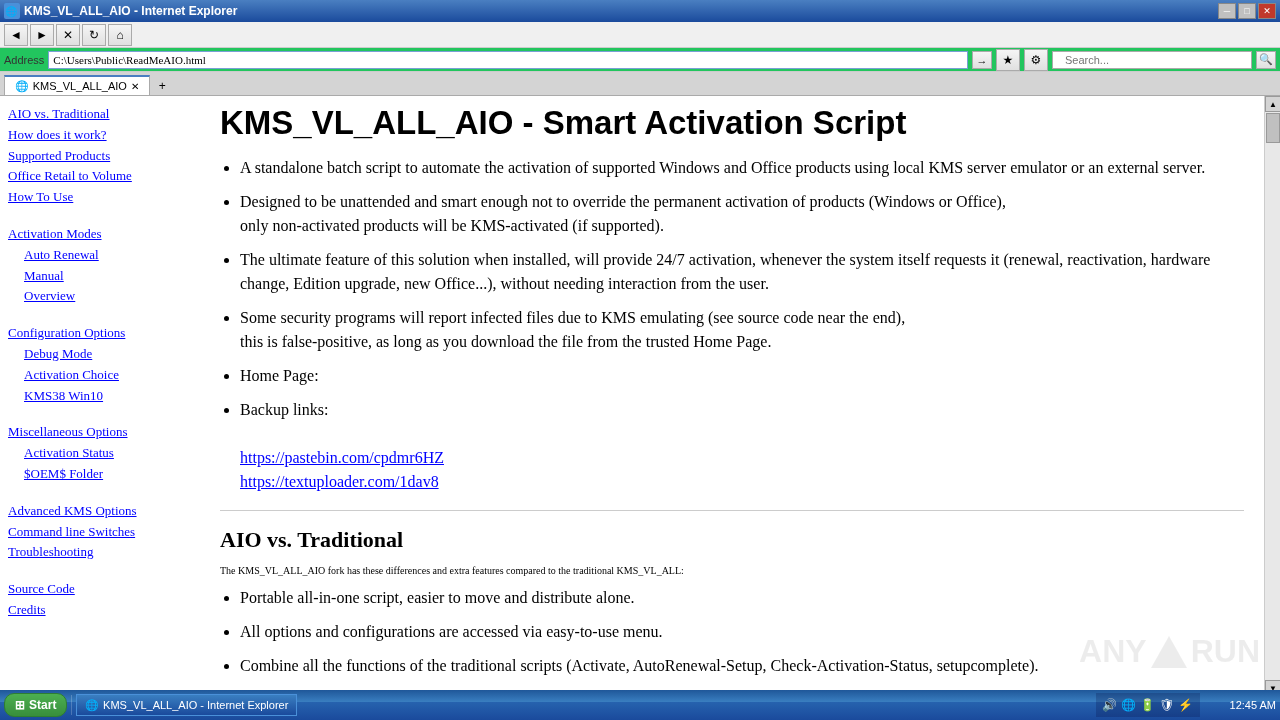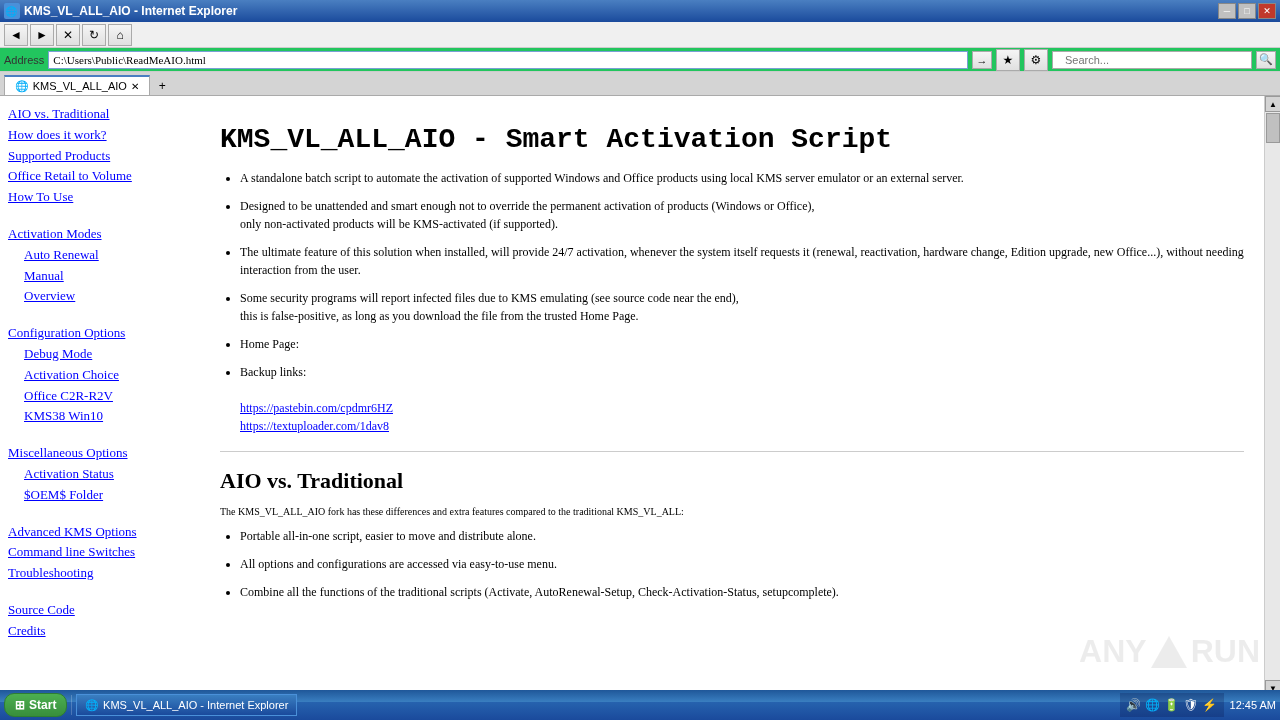--- a/index.html
+++ b/index.html
@@ -183,40 +183,39 @@
 
     
     .main-content {
       flex: 1;
       padding: 8px 20px;
       overflow-y: auto;
       font-family: Times New Roman, serif;
     }
 
     .main-content h1 {
-      font-size: 28px;
+      font-size: 33px;
       font-weight: bold;
       margin-bottom: 14px;
-      font-family: Liberation Mono, monospace;
-      margin-top: 20px;
+      font-family: Liberation Sans, sans-serif;
     }
     .main-content h2 {
       font-size: 22px;
       font-weight: bold;
       margin: 14px 0 10px 0;
       font-family: Times New Roman, serif;
     }
     .main-content ul {
       margin-left: 20px;
       margin-bottom: 10px;
     }
     .main-content li {
       margin-bottom: 10px;
       line-height: 1.5;
-      font-size: 12px;
+      font-size: 16px;
     }
     .main-content p {
       margin-bottom: 8px;
       font-size: 10px;
       line-height: 1.5;
     }
     .main-content a {
       color: #00f;
       text-decoration: underline;
       cursor: pointer;
@@ -284,21 +283,21 @@
       font-size: 11px;
       font-family: Tahoma, sans-serif;
     }
     .sys-tray {
       display: flex; align-items: center; gap: 4px;
       background: rgba(0,0,50,0.2);
       padding: 2px 6px;
       height: 24px;
     }
     .tray-icon { font-size: 12px; }
-    .clock { font-size: 11px; text-align: center; }
+    .clock { font-size: 11px; text-align: center; margin-left: 24px; }
 
     
     .watermark {
       position: absolute;
       bottom: 50px;
       right: 20px;
       opacity: 0.15;
       font-size: 32px;
       font-weight: bold;
       color: #888;
@@ -367,21 +366,20 @@
       <a>How To Use</a>
       <br>
       <a>Activation Modes</a>
       <a class="indented">Auto Renewal</a>
       <a class="indented">Manual</a>
       <a class="indented">Overview</a>
       <br>
       <a>Configuration Options</a>
       <a class="indented">Debug Mode</a>
       <a class="indented">Activation Choice</a>
-      <a class="indented">Office C2R-R2V</a>
       <a class="indented">KMS38 Win10</a>
       <br>
       <a>Miscellaneous Options</a>
       <a class="indented">Activation Status</a>
       <a class="indented">$OEM$ Folder</a>
       <br>
       <a>Advanced KMS Options</a>
       <a>Command line Switches</a>
       <a>Troubleshooting</a>
       <br>

